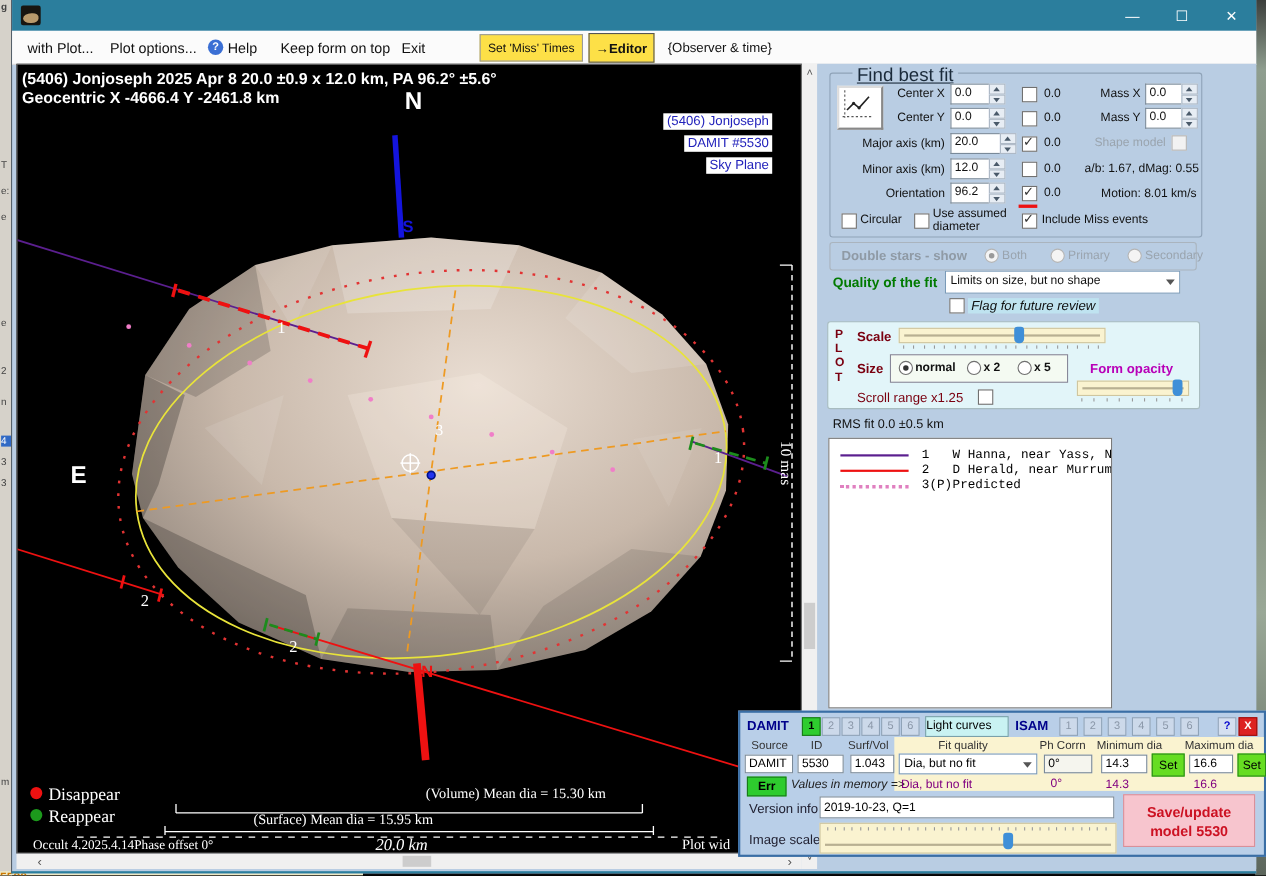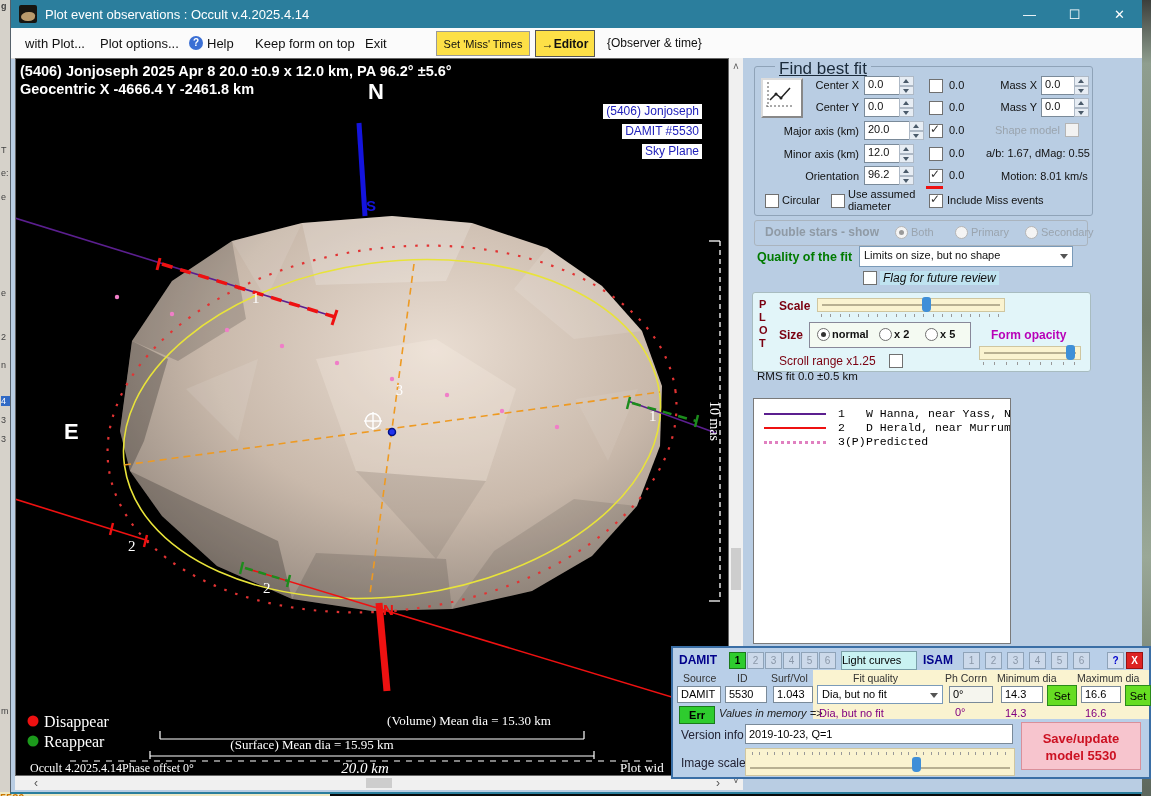--- a/index.html
+++ b/index.html
@@ -108,21 +108,20 @@
 </div>
 <div class="ab" id="bottomstrip-black"></div>
 <div class="ab" id="rightsliver"></div>
 
 <div class="ab" id="win">
 
   <div class="ab" id="titlebar">
     <div class="ticon">
         <i></i>
       </div>
-    <div class="ttext">Plot event observations : Occult v.4.2025.4.14</div>
     <div class="wbtns">
       <div class="wb">—</div>
       <div class="wb">☐</div>
       <div class="wb">✕</div>
     </div>
   </div>
 
   <div class="ab" id="menubar">
     <div class="mitem" style="left:10px">with Plot...</div>
     <div class="mitem" style="left:85px">Plot options...</div>
@@ -433,21 +432,21 @@
         <i></i>
         <i></i>
         <i></i>
         <i></i>
         <i></i>
         <i></i>
         <i></i>
         <i></i>
     </div>
 
-    <div class="lbl" style="left:14px;top:312px;font-size:11.5px">RMS fit 0.0 ±0.5 km</div>
+    <div class="lbl" style="left:14px;top:322px;font-size:11.5px">RMS fit 0.0 ±0.5 km</div>
     <div class="ab" id="legendbox" style="left:10px;top:340px;width:256px;height:244px">
       <div class="lrow" style="top:8px">
         <span class="samp" style="border-top:2px solid #5b1f8f"></span>
         <span class="n">1</span>
         <span class="t">W Hanna, near Yass, Nsw</span>
       </div>
       <div class="lrow" style="top:22px">
         <span class="samp" style="border-top:2px solid #ee1111"></span>
         <span class="n">2</span>
         <span class="t">D Herald, near Murrumba</span>

